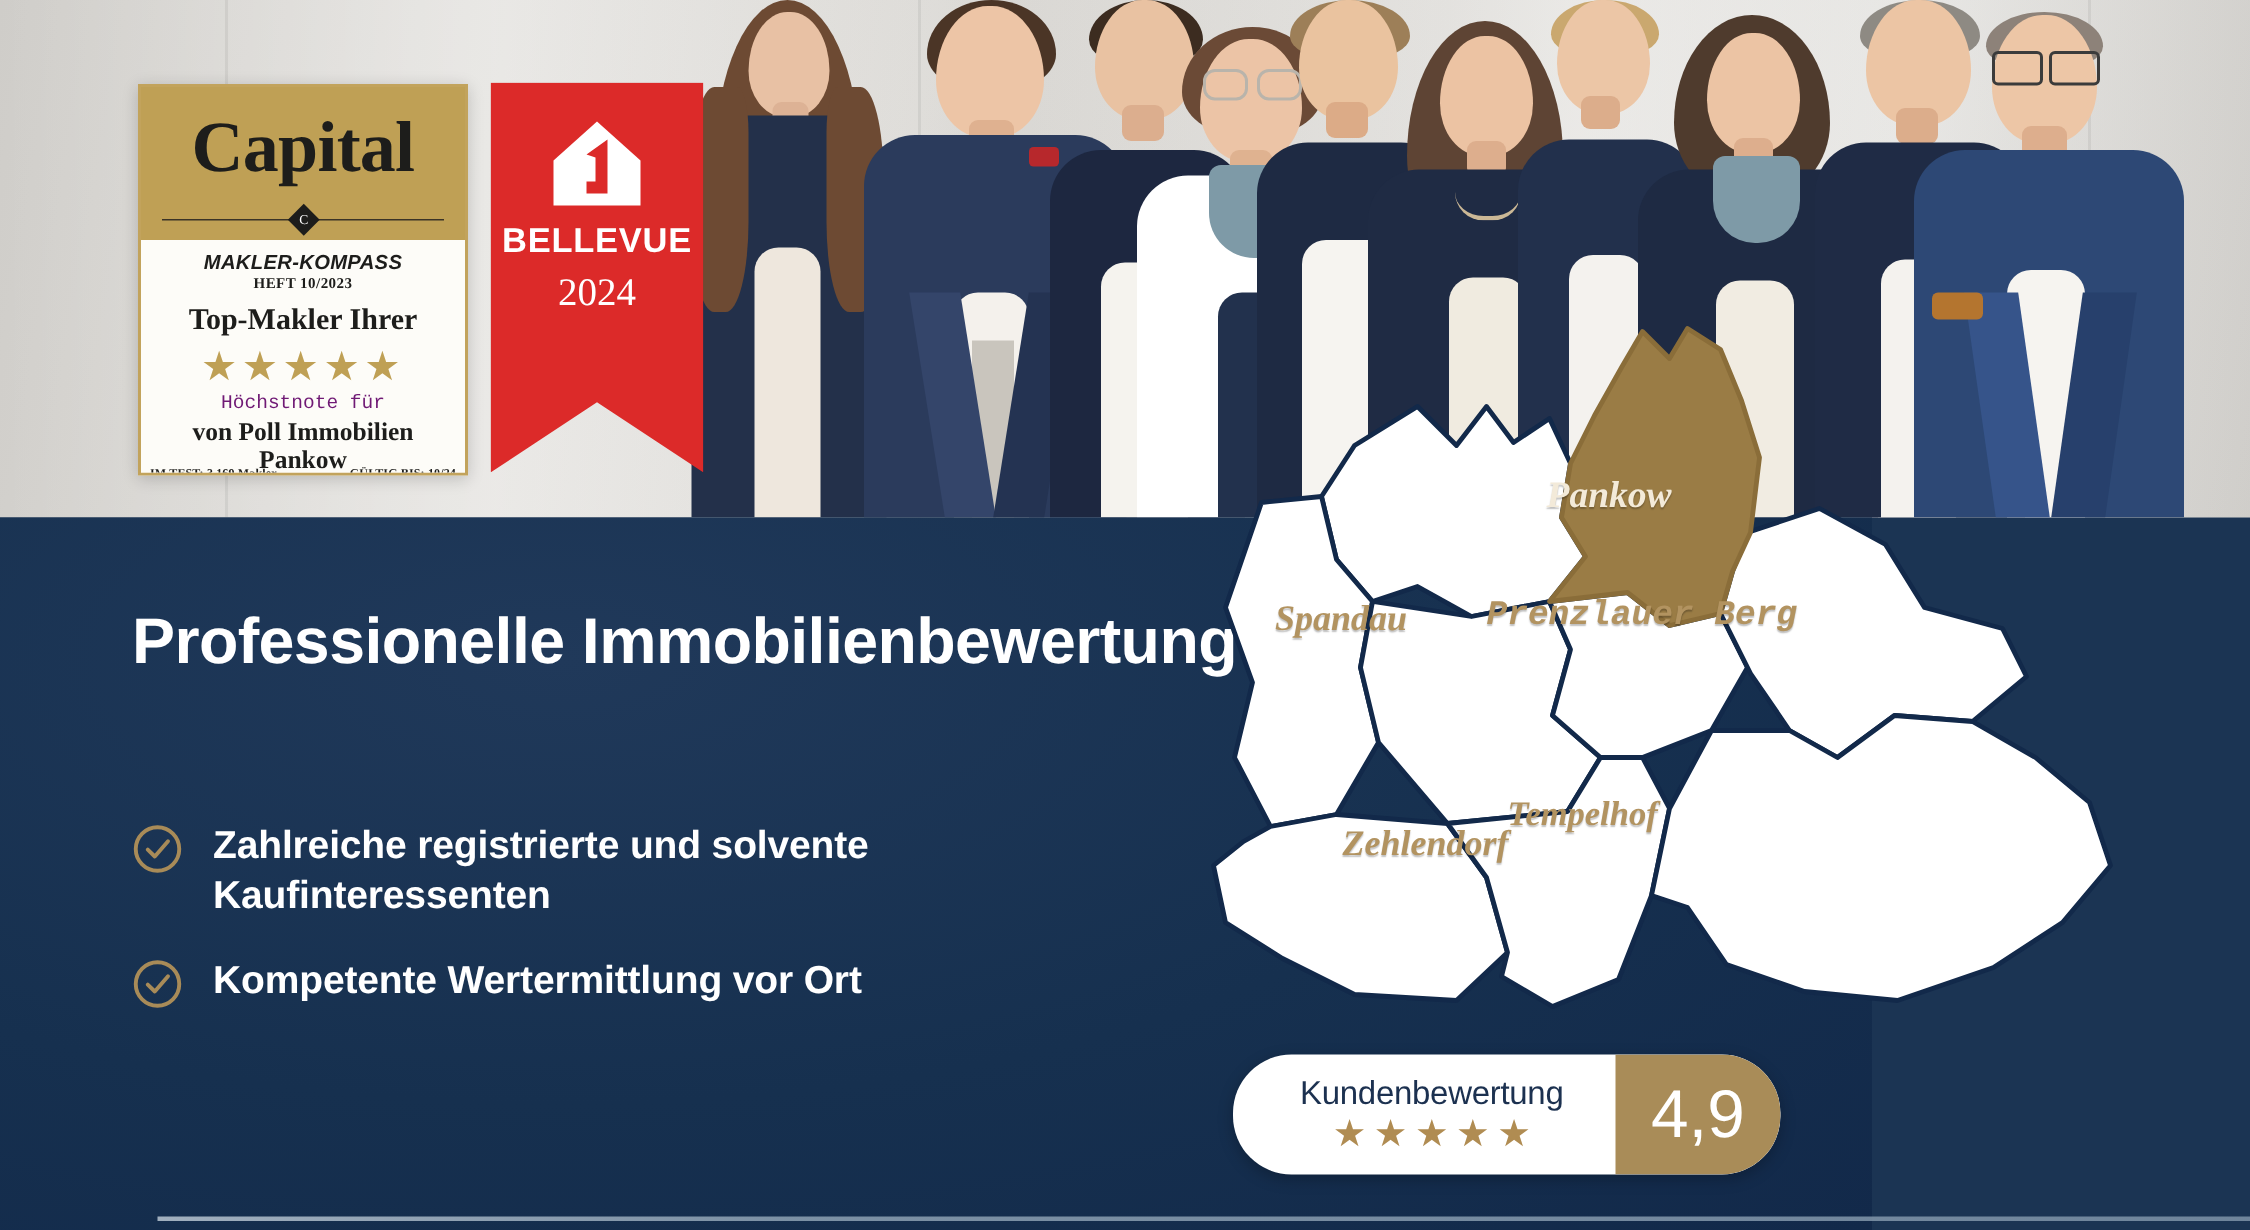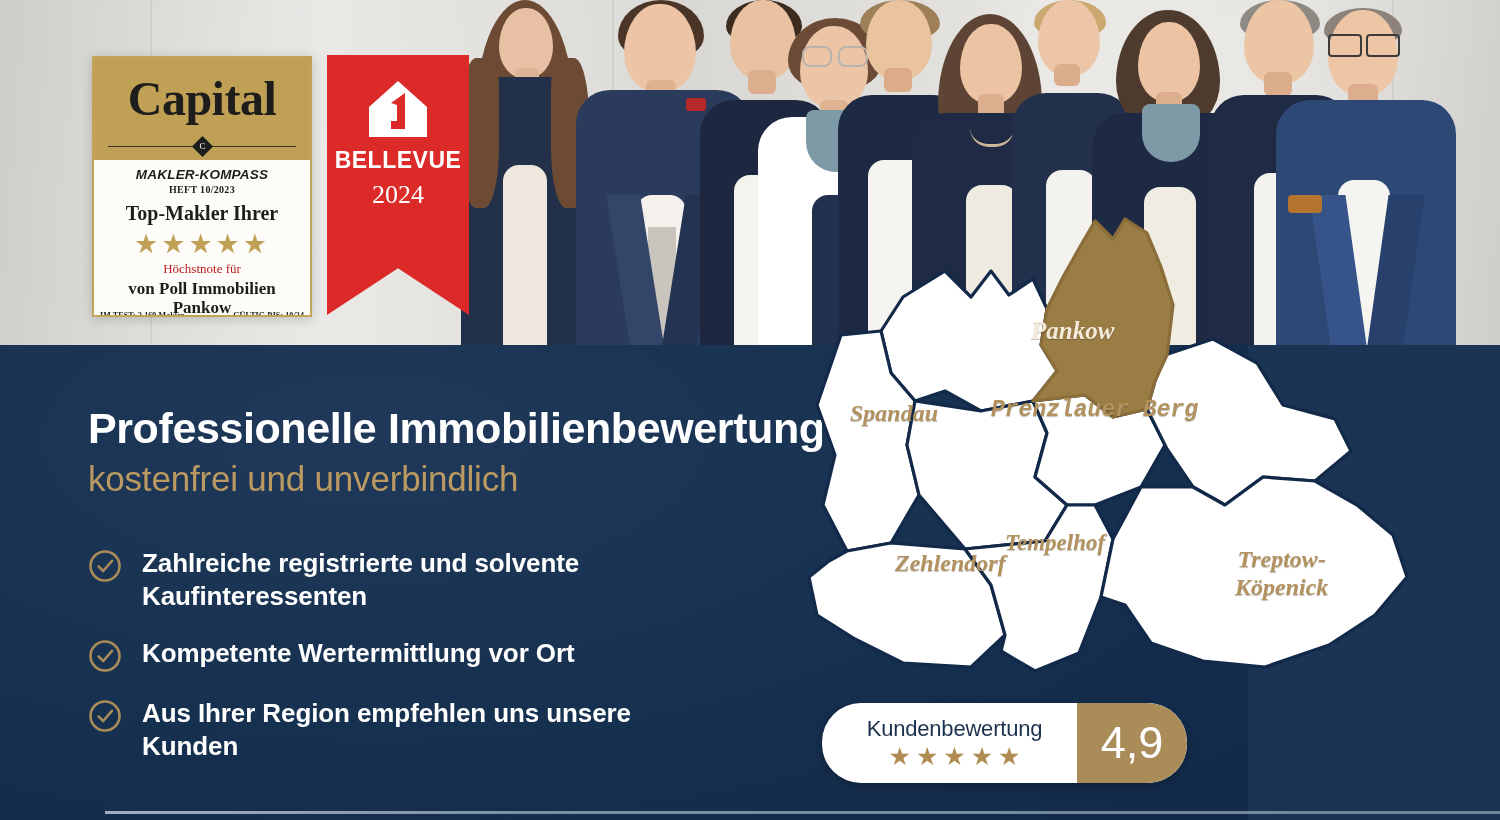--- a/index.html
+++ b/index.html
@@ -139,23 +139,23 @@
     margin-top: 7px;
   }
   .cap-stars {
     margin-top: 4px;
     color: #bfa055;
     font-size: 27px;
     letter-spacing: 3px;
     line-height: 30px;
   }
   .cap-hoechst {
-    font-family: Liberation Serif, serif;
+    font-family: Liberation Mono, monospace;
     font-size: 13px;
-    color: #b91c1c;
+    color: #701a75;
     margin-top: 2px;
   }
   .cap-company {
     font-family: "Liberation Serif", serif;
     font-weight: 700;
     font-size: 17px;
     color: #1d1d1b;
     line-height: 19px;
     margin-top: 2px;
   }
@@ -479,50 +479,40 @@
         </svg>
       </div>
       <div class="bv-name">BELLEVUE</div>
       <div class="bv-year">2024</div>
     </div>
   </div>
 
   <div class="blue-panel">
 
     <div class="headline">Professionelle Immobilienbewertung</div>
-    <div class="subheadline">kostenfrei und unverbindlich</div>
 
     <div class="bullets">
       <div class="bullet">
         <span class="bullet-icon">
           <svg viewBox="0 0 34 34" width="34" height="34" aria-hidden="true">
             <circle cx="17" cy="17" r="14.5" fill="none" stroke="#a88b58" stroke-width="2.6"></circle>
             <path d="M10.5 17.4 L15.2 22 L24 11.8" fill="none" stroke="#a88b58" stroke-width="2.6" stroke-linecap="round" stroke-linejoin="round"></path>
           </svg>
         </span>
         <span class="bullet-text">Zahlreiche registrierte und solvente Kaufinteressenten</span>
       </div>
       <div class="bullet">
         <span class="bullet-icon">
           <svg viewBox="0 0 34 34" width="34" height="34" aria-hidden="true">
             <circle cx="17" cy="17" r="14.5" fill="none" stroke="#a88b58" stroke-width="2.6"></circle>
             <path d="M10.5 17.4 L15.2 22 L24 11.8" fill="none" stroke="#a88b58" stroke-width="2.6" stroke-linecap="round" stroke-linejoin="round"></path>
           </svg>
         </span>
         <span class="bullet-text">Kompetente Wertermittlung vor Ort</span>
       </div>
-      <div class="bullet">
-        <span class="bullet-icon">
-          <svg viewBox="0 0 34 34" width="34" height="34" aria-hidden="true">
-            <circle cx="17" cy="17" r="14.5" fill="none" stroke="#a88b58" stroke-width="2.6"></circle>
-            <path d="M10.5 17.4 L15.2 22 L24 11.8" fill="none" stroke="#a88b58" stroke-width="2.6" stroke-linecap="round" stroke-linejoin="round"></path>
-          </svg>
-        </span>
-        <span class="bullet-text">Aus Ihrer Region empfehlen uns unsere Kunden</span>
-      </div>
     </div>
 
     <div class="divider"></div>
   </div>
 
   <div class="map-wrap">
     <svg viewBox="0 0 640 500" width="640" height="500" aria-hidden="true">
       <g stroke="#12294a" stroke-width="3.2" stroke-linejoin="round">
 
         <path d="M108 92 L150 66 L176 92 L196 66 L214 90 L238 74 L252 104 L246 140 L262 166 L238 196 L186 206 L150 186 L120 196 L96 168 L86 126 Z" fill="#ffffff"></path>
@@ -543,24 +533,20 @@
 
         <path d="M252 104 L268 72 L286 40 L300 16 L318 34 L330 14 L352 28 L366 62 L378 100 L372 150 L360 176 L352 204 L318 212 L290 190 L238 196 L262 166 L246 140 Z" fill="#9a7c45" stroke="#8a6d39"></path>
       </g>
     </svg>
 
     <div class="map-label pankow" style="left:236px;top:112px;font-size:25px;">Pankow</div>
     <div class="map-label" style="left:55px;top:195px;font-size:24px;">Spandau</div>
     <div class="map-label" style="left:196px;top:192px;font-size:23px;font-family:Liberation Mono, monospace;">Prenzlauer Berg</div>
     <div class="map-label" style="left:210px;top:325px;font-size:23px;">Tempelhof</div>
     <div class="map-label" style="left:100px;top:345px;font-size:24px;">Zehlendorf</div>
-    <div class="map-label" style="left:440px;top:340px;font-size:24px;line-height:28px;text-align:center;">
-      <div>Treptow-</div>
-      <div>Köpenick</div>
-    </div>
   </div>
 
   <div class="rating">
     <div class="rating-left">
       <div class="rating-label">Kundenbewertung</div>
       <div class="rating-stars">★★★★★</div>
     </div>
     <div class="rating-score">4,9</div>
   </div>
 

